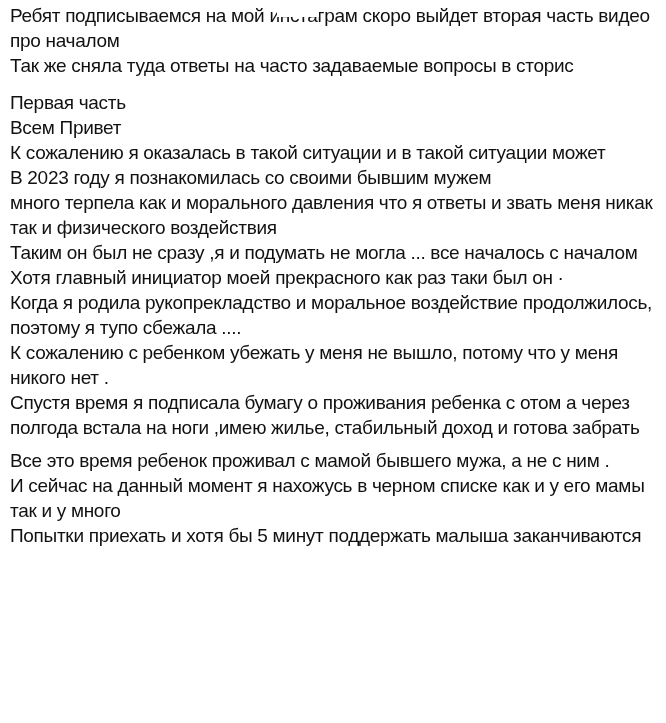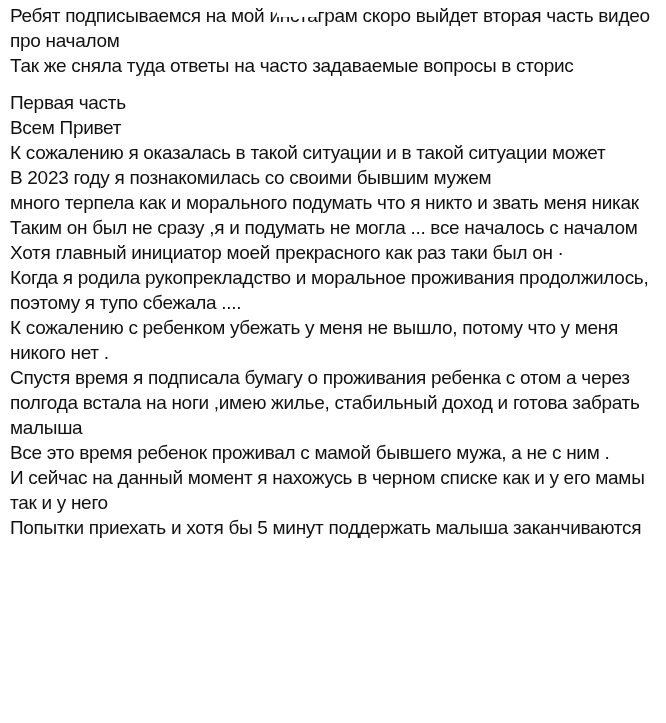--- a/index.html
+++ b/index.html
@@ -20,21 +20,21 @@
     height: 723px;
     padding: 3px 4px 0 10px;
     color: #111111;
     font-size: 19px;
     line-height: 25px;
     letter-spacing: -0.3px;
     font-weight: 400;
   }
   .para { margin: 0; }
   .para.gap-large { margin-bottom: 12px; }
-  .para.gap-small { }
+  .para.gap-small { margin-bottom: 8px; }
   .line {
     white-space: pre;
     height: 25px;
     overflow: visible;
   }
   
   .smudge {
     position: absolute;
     left: 277px;
     top: 6px;
@@ -51,32 +51,32 @@
       <div class="para gap-large">
         <div class="line">Ребят подписываемся на мой инстаграм скоро выйдет вторая часть видео</div>
         <div class="line">про началом</div>
         <div class="line">Так же сняла туда ответы на часто задаваемые вопросы в сторис</div>
       </div>
       <div class="para gap-small">
         <div class="line">Первая часть</div>
         <div class="line">Всем Привет</div>
         <div class="line">К сожалению я оказалась в такой ситуации и в такой ситуации может</div>
         <div class="line">В 2023 году я познакомилась со своими бывшим мужем</div>
-        <div class="line">много терпела как и морального подумать что я никто и звать меня никак</div>
+        <div class="line">много терпела как и морального давления что я ответы и звать меня никак</div>
+        <div class="line">так и физического воздействия</div>
         <div class="line">Таким он был не сразу ,я и подумать не могла ... все началось с началом</div>
         <div class="line">Хотя главный инициатор моей прекрасного как раз таки был он ·</div>
-        <div class="line">Когда я родила рукопрекладство и моральное проживания продолжилось,</div>
+        <div class="line">Когда я родила рукопрекладство и моральное воздействие продолжилось,</div>
         <div class="line">поэтому я тупо сбежала ....</div>
         <div class="line">К сожалению с ребенком убежать у меня не вышло, потому что у меня</div>
         <div class="line">никого нет .</div>
         <div class="line">Спустя время я подписала бумагу о проживания ребенка с отом а через</div>
         <div class="line">полгода встала на ноги ,имею жилье, стабильный доход и готова забрать</div>
-        <div class="line">малыша</div>
       </div>
       <div class="para">
         <div class="line">Все это время ребенок проживал с мамой бывшего мужа, а не с ним .</div>
         <div class="line">И сейчас на данный момент я нахожусь в черном списке как и у его мамы</div>
-        <div class="line">так и у него</div>
+        <div class="line">так и у много</div>
         <div class="line">Попытки приехать и хотя бы 5 минут поддержать малыша заканчиваются</div>
       </div>
     </div>
   <div class="smudge"></div>
 </main>
 
 </body></html>

